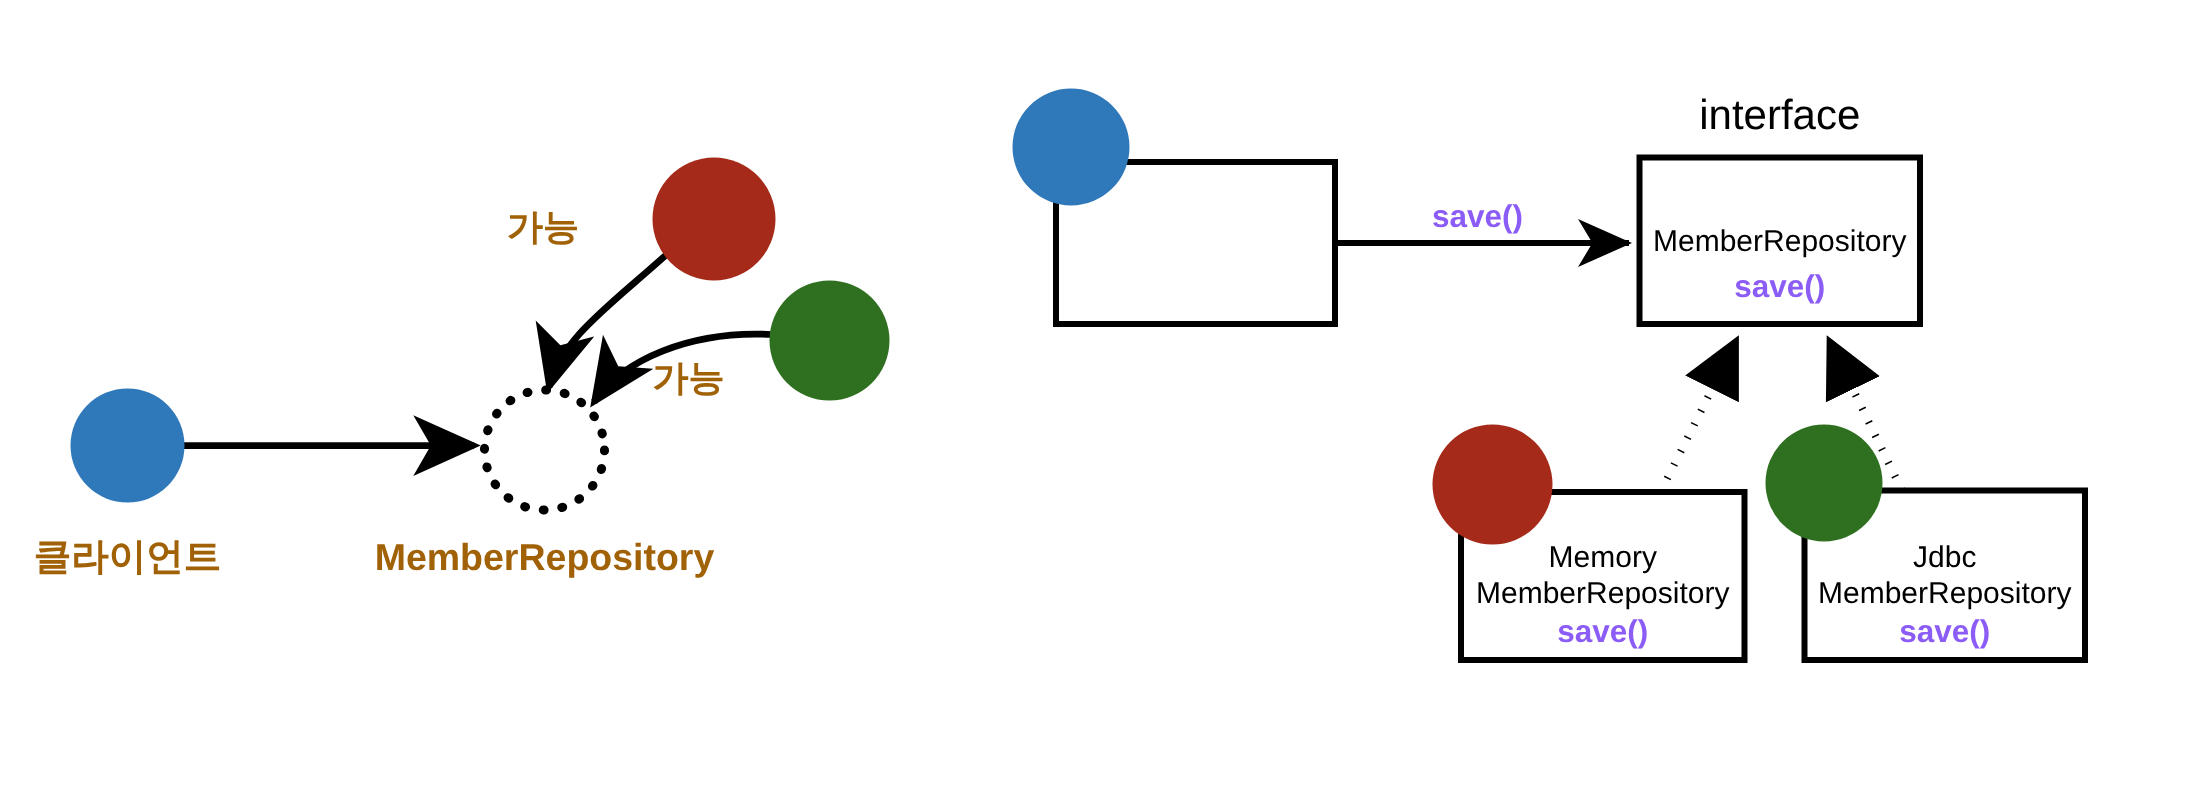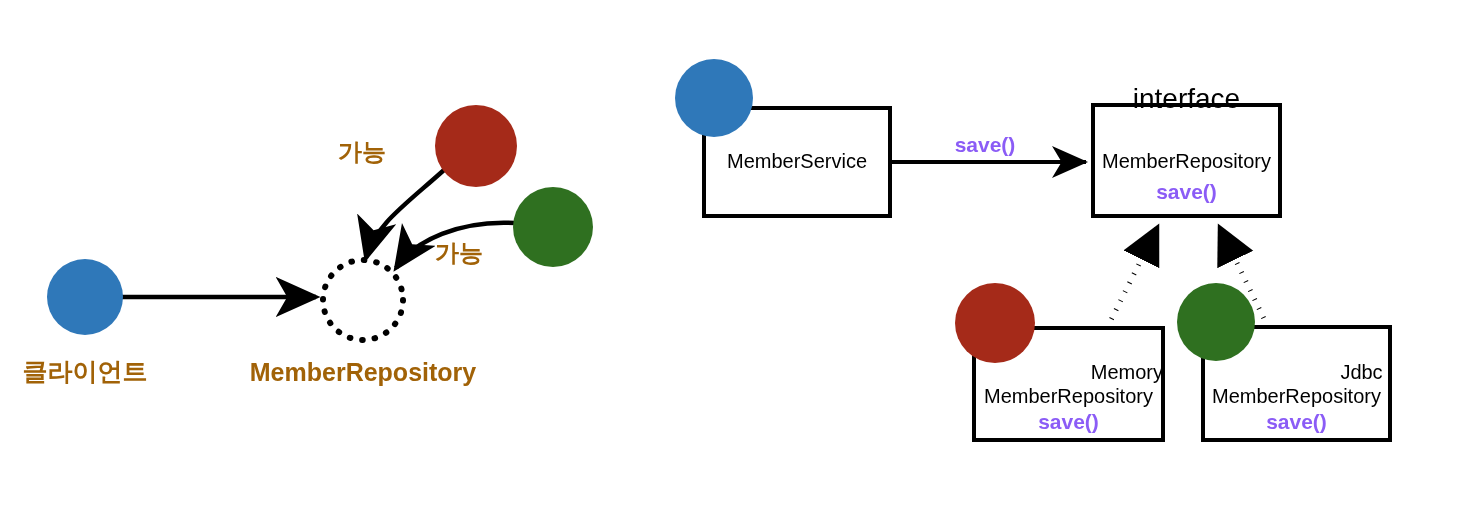--- a/index.html
+++ b/index.html
@@ -103,30 +103,29 @@
   </svg>
 
   <div class="lbl gray-bold" style="left:0px;  top:357px; width:170px; font-size:25px;">클라이언트</div>
 
   <div class="lbl gray-bold" style="left:208px; top:358px; width:310px; font-size:25px;">MemberRepository</div>
 
   <div class="lbl gray-bold" style="left:327px; top:138px; width:70px; font-size:24px;">가능</div>
 
   <div class="lbl gray-bold" style="left:424px; top:239px; width:70px; font-size:24px;">가능</div>
 
-  <div class="lbl blk" style="left:1093px; top:82px; width:187px; font-size:28px;">interface</div>
+  <div class="lbl blk" style="left:1093px; top:60px; width:187px; font-size:28px;">interface</div>
 
   <div class="lbl blk-bold" style="left:905px; top:133px; width:160px; font-size:21px;">save()</div>
 
-  <div class="lbl blk" style="left:704px; top:150px; width:186px; font-size:20px;">MemberService</div>
 
   <div class="lbl blk" style="left:1093px; top:150px; width:187px; font-size:20px;">MemberRepository</div>
   <div class="lbl blk-bold" style="left:1093px; top:180px; width:187px; font-size:21px;">save()</div>
 
-  <div class="lbl blk" style="left:974px; top:361px; width:189px; font-size:20px;text-align:right;">Memory</div>
+  <div class="lbl blk" style="left:974px; top:361px; width:189px; font-size:20px;">Memory</div>
   <div class="lbl blk" style="left:974px; top:385px; width:189px; font-size:20px;">MemberRepository</div>
   <div class="lbl blk-bold" style="left:974px; top:410px; width:189px; font-size:21px;">save()</div>
 
-  <div class="lbl blk" style="left:1268px; top:361px; width:187px; font-size:20px;">Jdbc</div>
+  <div class="lbl blk" style="left:1203px; top:361px; width:187px; font-size:20px;">Jdbc</div>
   <div class="lbl blk" style="left:1203px; top:385px; width:187px; font-size:20px;">MemberRepository</div>
   <div class="lbl blk-bold" style="left:1203px; top:410px; width:187px; font-size:21px;">save()</div>
 
 </div>
 
 </body></html>

